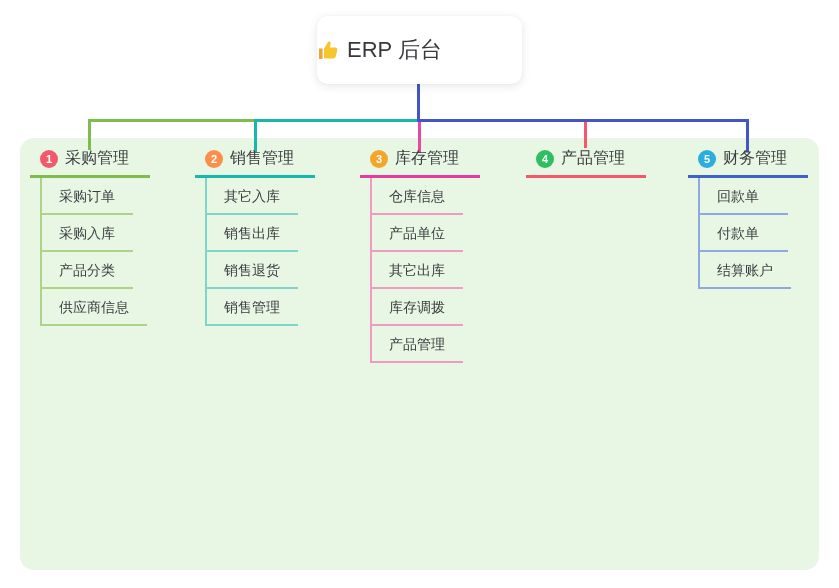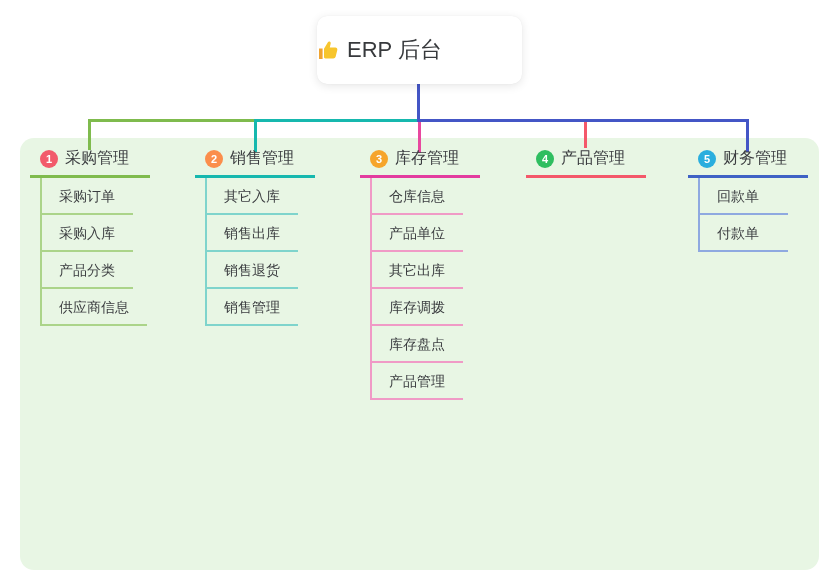--- a/index.html
+++ b/index.html
@@ -97,34 +97,34 @@
 <div class="branch b3" style="--main: #e33c9f; --light: #f09ac6; --badge: #f6a52b;">
   <div class="branch-title">
     <span class="badge">3</span>
     <span>库存管理</span>
   </div>
   <div class="children">
     <div class="child">仓库信息</div>
     <div class="child">产品单位</div>
     <div class="child">其它出库</div>
     <div class="child">库存调拨</div>
-    <div class="child">库存盘点</div>
     <div class="child">产品管理</div>
   </div>
 </div>
 
 <div class="branch b4" style="--main: #f4586a; --light: #f9a2a9; --badge: #2fbe60;">
   <div class="branch-title">
     <span class="badge">4</span>
     <span>产品管理</span>
   </div>
 </div>
 
 <div class="branch b5" style="--main: #3f62c5; --light: #8fa9e0; --badge: #2aaede;">
   <div class="branch-title">
     <span class="badge">5</span>
     <span>财务管理</span>
   </div>
   <div class="children">
     <div class="child">回款单</div>
     <div class="child">付款单</div>
+    <div class="child">结算账户</div>
   </div>
 </div>
 
 </body></html>

